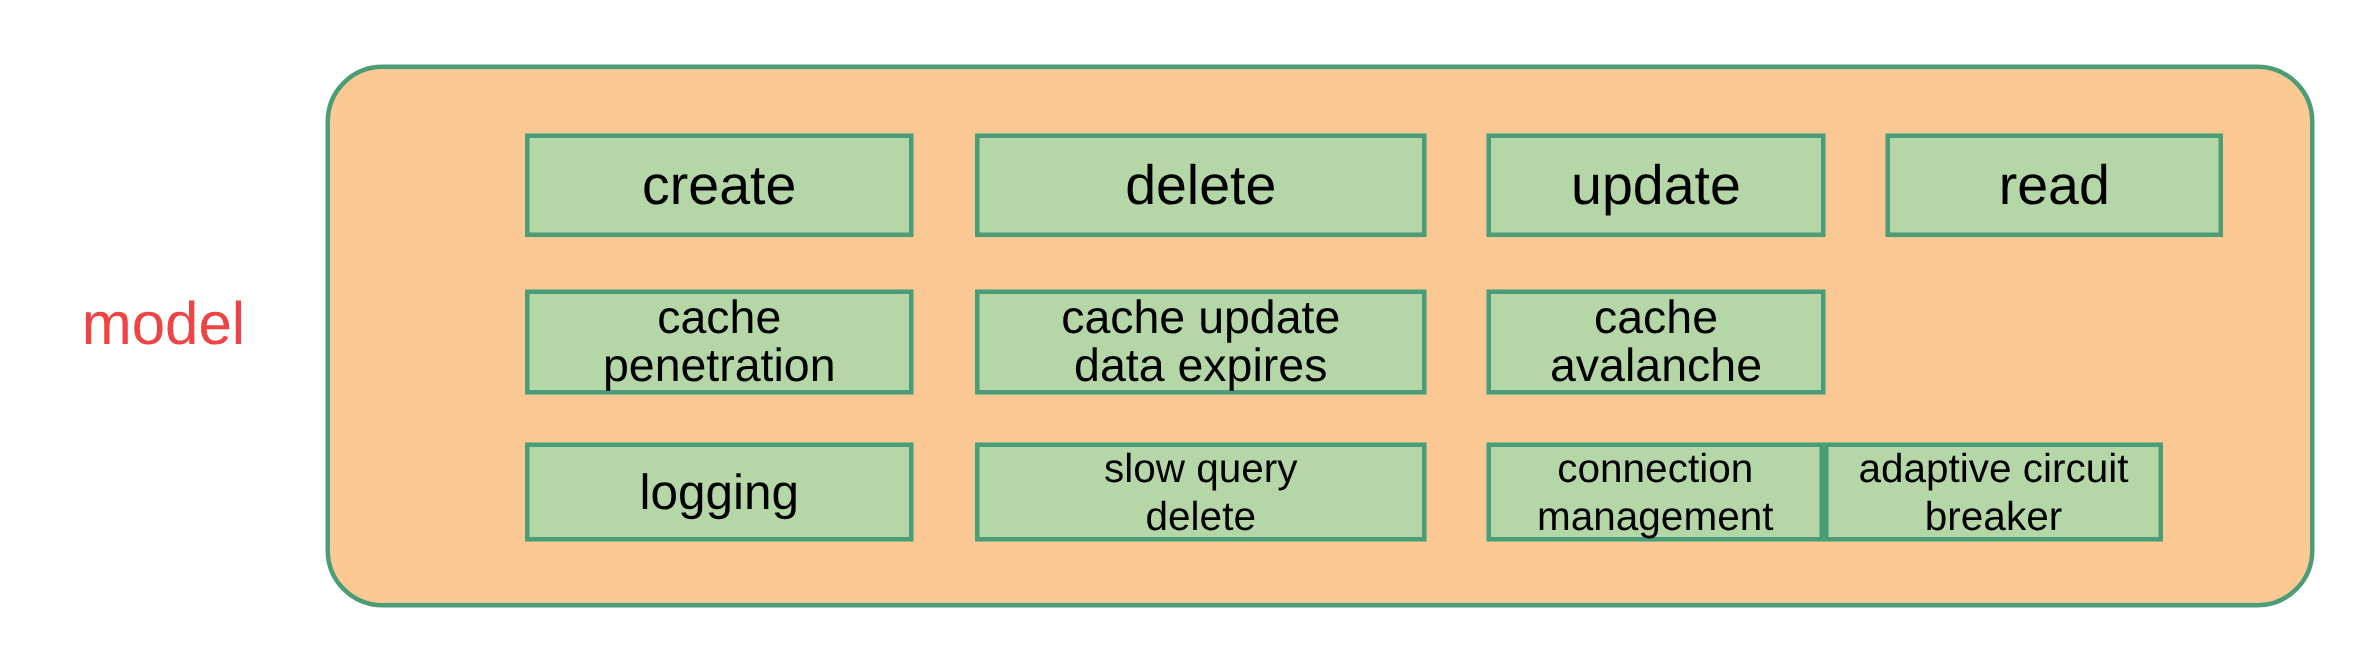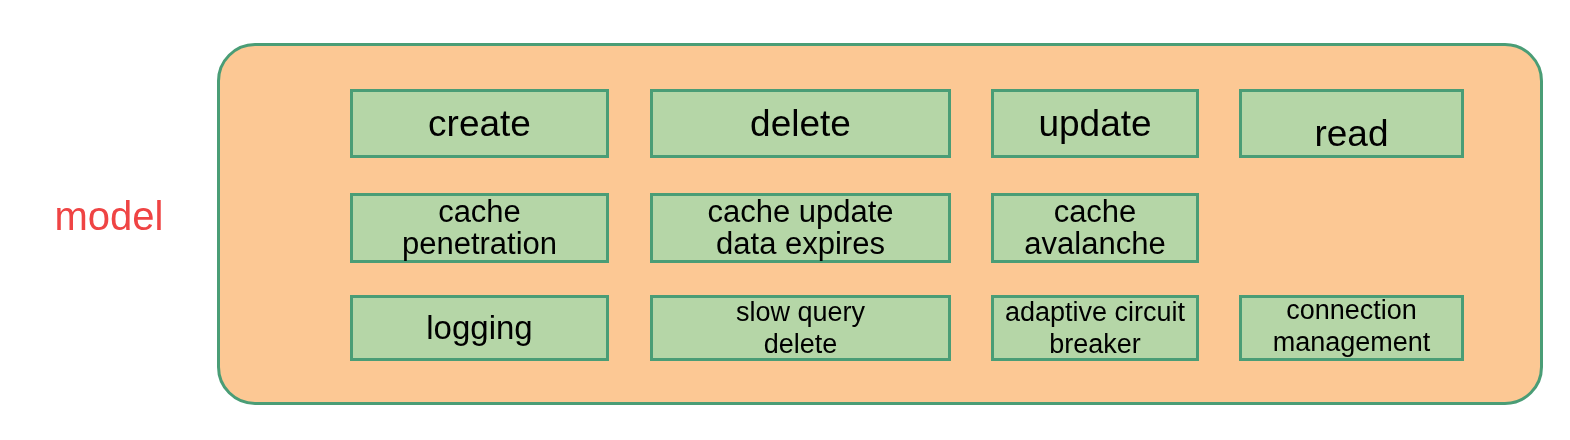--- a/index.html
+++ b/index.html
@@ -77,22 +77,22 @@
     align-items: center;
     justify-content: center;
     text-align: center;
     color: #000000;
     padding: 0 4px;
   }
 
   
   .col-1 { width: 259px; margin-right: 41px; }
   .col-2 { width: 301px; margin-right: 40px; }
-  .col-3 { width: 208px; margin-right: 40px; }
-  .col-4 { width: 225px; align-items: flex-end; }
+  .col-3 { width: 226px; margin-right: 40px; }
+  .col-4 { width: 225px; }
 
   
   .row-1 .cell-text { font-size: 37px; line-height: 43px; }
   .row-2 .cell-text { font-size: 31px; line-height: 32px; }
   .row-3 .cell-text { font-size: 27px; line-height: 32px; }
 
   .row-2 .cell-text.big,
   .row-3 .cell-text.big { font-size: 33px; line-height: 38px; }
 
   .cell-text { white-space: pre-line; }
@@ -139,25 +139,25 @@
       </div>
 
       <div class="grid-row row-3">
         <div class="cell col-1">
           <span class="cell-text big">logging</span>
         </div>
         <div class="cell col-2">
           <span class="cell-text">slow query
 delete</span>
         </div>
+        <div class="cell col-4">
+          <span class="cell-text">connection
+management</span>
+        </div>
         <div class="cell col-3">
           <span class="cell-text">adaptive circuit
 breaker</span>
-        </div>
-        <div class="cell col-4">
-          <span class="cell-text">connection
-management</span>
         </div>
       </div>
 
     </div>
   </div>
 </div>
 
 </body></html>

